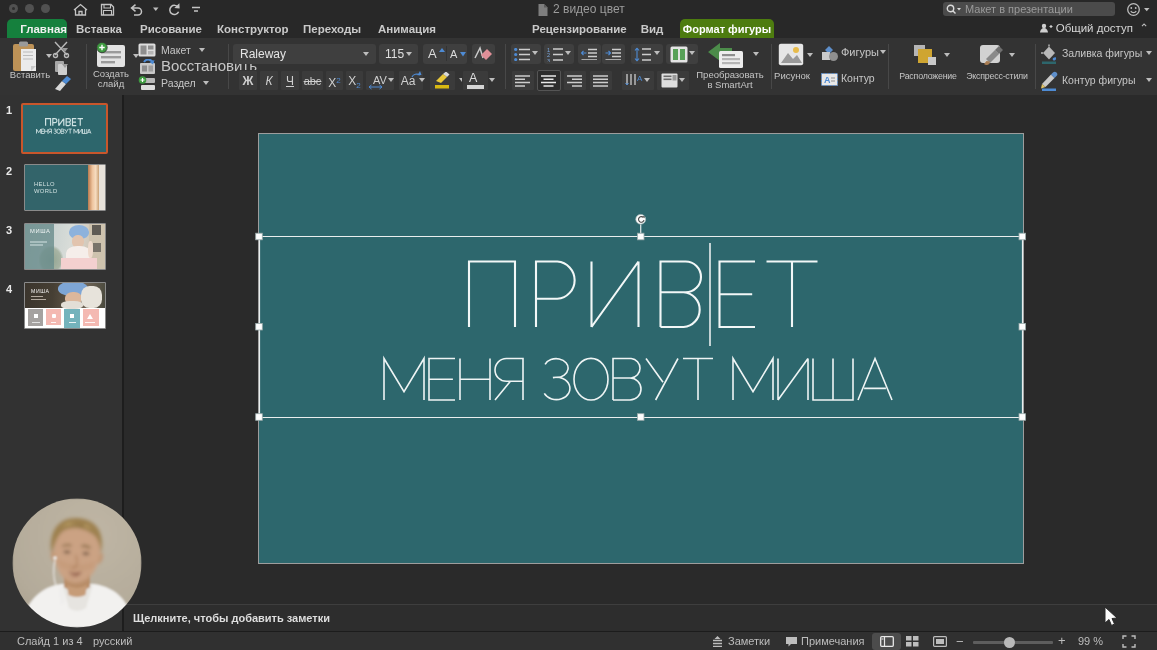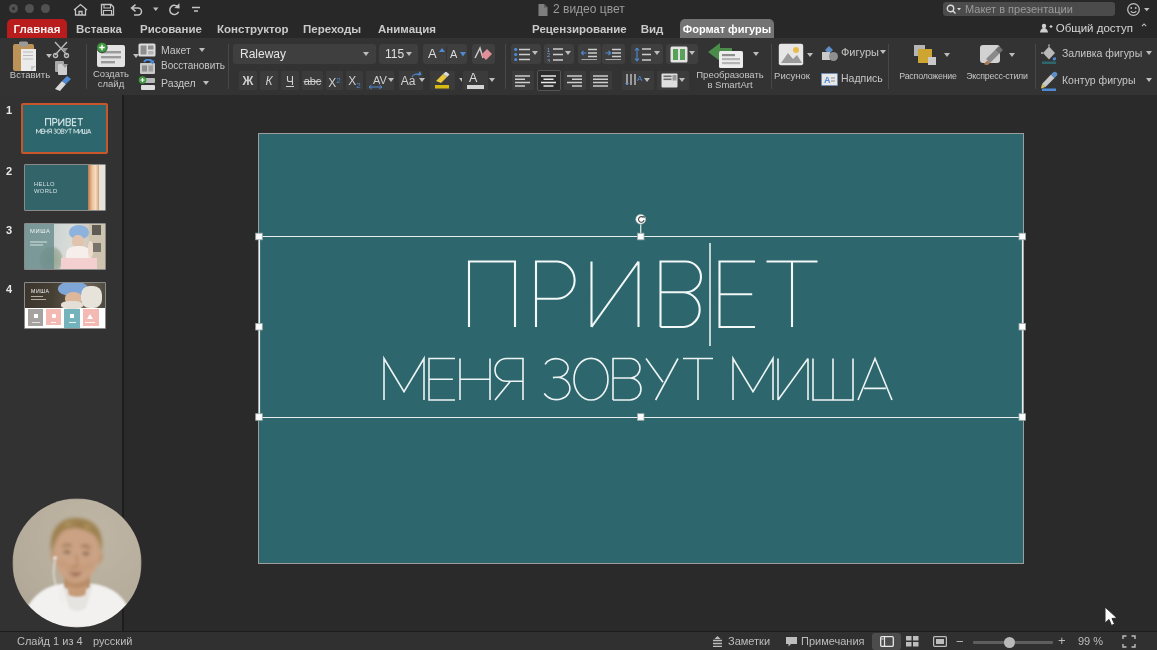--- a/index.html
+++ b/index.html
@@ -8,22 +8,22 @@
   #app { position:absolute; left:0; top:0; width:1157px; height:650px; }
   .abs { position:absolute; }
   
   #titlebar { position:absolute; left:0; top:0; width:1157px; height:19px; background:#282828; }
   .tl { position:absolute; top:4px; width:9px; height:9px; border-radius:50%; background:#515151; }
   #doctitle { position:absolute; top:2px; left:553px; font-size:12px; color:#9c9c9c; }
   
   #tabrow { position:absolute; left:0; top:19px; width:1157px; height:19px; background:#282828; }
   .tab { position:absolute; top:0; height:19px; line-height:20px; font-size:11.5px;
      color:#c9c9c9; font-weight:700; text-align:center; }
-  .tabsel { background:#b91c1c; border-radius:5px 5px 0 0; color:#f0f0f0; }
-  .tabfmt { background:#737373; border-radius:5px 5px 0 0; color:#ffffff; }
+  .tabsel { background:#15803d; border-radius:5px 5px 0 0; color:#f0f0f0;text-align:right; }
+  .tabfmt { background:#4d7c0f; border-radius:5px 5px 0 0; color:#ffffff; }
   
   #ribbon { position:absolute; left:0; top:38px; width:1157px; height:57px; background:#333333; }
   .rsep { position:absolute; top:6px; width:1px; height:45px; background:#484848; }
   .rlab { position:absolute; font-size:9.5px; color:#c6c6c6; text-align:center; line-height:10px; }
   .rbtn { position:absolute; background:#3f3f3f; border-radius:3px; }
   .dd { position:absolute; width:0; height:0; border-left:3.5px solid transparent;
      border-right:3.5px solid transparent; border-top:4px solid #bdbdbd; }
   .fmtbtn { position:absolute; top:32px; height:21px; background:#3b3b3b;
      border:1px solid #333; border-radius:2px; color:#cfcfcf; text-align:center; }
   
@@ -166,21 +166,21 @@
   </svg>
   <span class="rlab" style="left:161px;top:7px;width:40px;text-align:left;font-size:10.5px;">Макет</span>
   <div class="dd" style="left:199px;top:10px;"></div>
   <svg class="abs" style="left:138px;top:21px;" width="20" height="16" viewBox="0 0 20 16">
     <rect x="2" y="4" width="15" height="11" rx="1" fill="#c9c9c9"></rect>
     <rect x="4" y="6.5" width="5" height="6" fill="#8e8e8e"></rect>
     <rect x="10.5" y="6.5" width="4.5" height="6" fill="#9e9e9e"></rect>
     <path d="M6 3 a5 5 0 0 1 9 1" fill="none" stroke="#4e8bd4" stroke-width="2"></path>
     <path d="M16.5 1 L15 5.5 L11.5 3 Z" fill="#4e8bd4"></path>
   </svg>
-  <span class="rlab" style="left:161px;top:23px;width:80px;text-align:left;font-size:10px;">Восстановить</span>
+  <span class="rlab" style="left:161px;top:23px;width:80px;text-align:left;font-size:15px;">Восстановить</span>
   <svg class="abs" style="left:138px;top:38px;" width="20" height="16" viewBox="0 0 20 16">
     <rect x="3" y="2" width="14" height="5" rx="1" fill="#b9b9b9"></rect>
     <rect x="3" y="9" width="14" height="5" rx="1" fill="#dddddd"></rect>
     <circle cx="4.5" cy="4" r="3.8" fill="#3e9b40"></circle>
     <path d="M4.5 2 v4 M2.5 4 h4" stroke="#fff" stroke-width="1.2"></path>
   </svg>
   <span class="rlab" style="left:161px;top:40px;width:40px;text-align:left;font-size:10.5px;">Раздел</span>
   <div class="dd" style="left:203px;top:43px;"></div>
 
   <div class="rbtn" style="left:233px;top:6px;width:143px;height:20px;">
@@ -352,21 +352,21 @@
     <rect x="2" y="7" width="8" height="8" fill="#c9c9c9"></rect>
     <circle cx="13.5" cy="11.5" r="4.5" fill="#8f8f8f"></circle>
   </svg>
   <span class="rlab" style="left:841px;top:9px;font-size:11px;">Фигуры</span>
   <div class="dd" style="left:880px;top:12px;"></div>
   <svg class="abs" style="left:820px;top:33px;" width="19" height="17" viewBox="0 0 19 17">
     <rect x="1.5" y="2.5" width="16" height="12" fill="#e8e8e8" stroke="#5e8fcb" stroke-width="1" stroke-dasharray="2 1.4"></rect>
     <text x="4" y="12" font-size="9" font-weight="bold" fill="#4e8bd4" font-family="Liberation Sans">A</text>
     <path d="M11 7 h4 M11 10 h4" stroke="#8f8f8f" stroke-width="1.2"></path>
   </svg>
-  <span class="rlab" style="left:841px;top:35px;font-size:10.5px;">Надпись</span>
+  <span class="rlab" style="left:841px;top:35px;font-size:10.5px;">Контур</span>
 
   <svg class="abs" style="left:912px;top:5px;" width="28" height="24" viewBox="0 0 28 24">
     <rect x="2" y="2" width="11" height="11" fill="#b5b5b5"></rect>
     <rect x="6" y="6" width="14" height="14" fill="#cfa531"></rect>
     <rect x="16" y="14" width="8" height="8" fill="#c9c9c9"></rect>
   </svg>
   <div class="dd" style="left:944px;top:15px;"></div>
   <div class="rlab" style="left:890px;top:33px;width:76px;font-size:8.8px;letter-spacing:-0.2px;">Расположение</div>
   <svg class="abs" style="left:978px;top:5px;" width="28" height="24" viewBox="0 0 28 24">
     <rect x="2" y="2" width="20" height="18" rx="3" fill="#d2d2d2"></rect>
@@ -489,20 +489,23 @@
     <rect x="637.4" y="233.2" width="6.6" height="6.6"></rect>
     <rect x="1019" y="233.2" width="6.6" height="6.6"></rect>
     <rect x="255.7" y="323.4" width="6.6" height="6.6"></rect>
     <rect x="1019" y="323.4" width="6.6" height="6.6"></rect>
     <rect x="255.7" y="413.7" width="6.6" height="6.6"></rect>
     <rect x="637.4" y="413.7" width="6.6" height="6.6"></rect>
     <rect x="1019" y="413.7" width="6.6" height="6.6"></rect>
   </g>
 </svg>
 
+<div id="notes">
+      <span>Щелкните, чтобы добавить заметки</span>
+    </div>
 
 <div id="status">
   <span class="st" style="left:17px;">Слайд 1 из 4</span>
   <span class="st" style="left:93px;">русский</span>
   <svg class="abs" style="left:711px;top:4px;" width="13" height="11">
         <path d="M2 10.5 h9 M2 7.5 h9 M2 4.5 h9" stroke="#bdbdbd" stroke-width="1.3"></path>
         <path d="M6.5 0 l3 3 h-6 Z" fill="#bdbdbd"></path>
       </svg>
   <span class="st" style="left:728px;">Заметки</span>
   <svg class="abs" style="left:785px;top:4px;" width="13" height="11">

